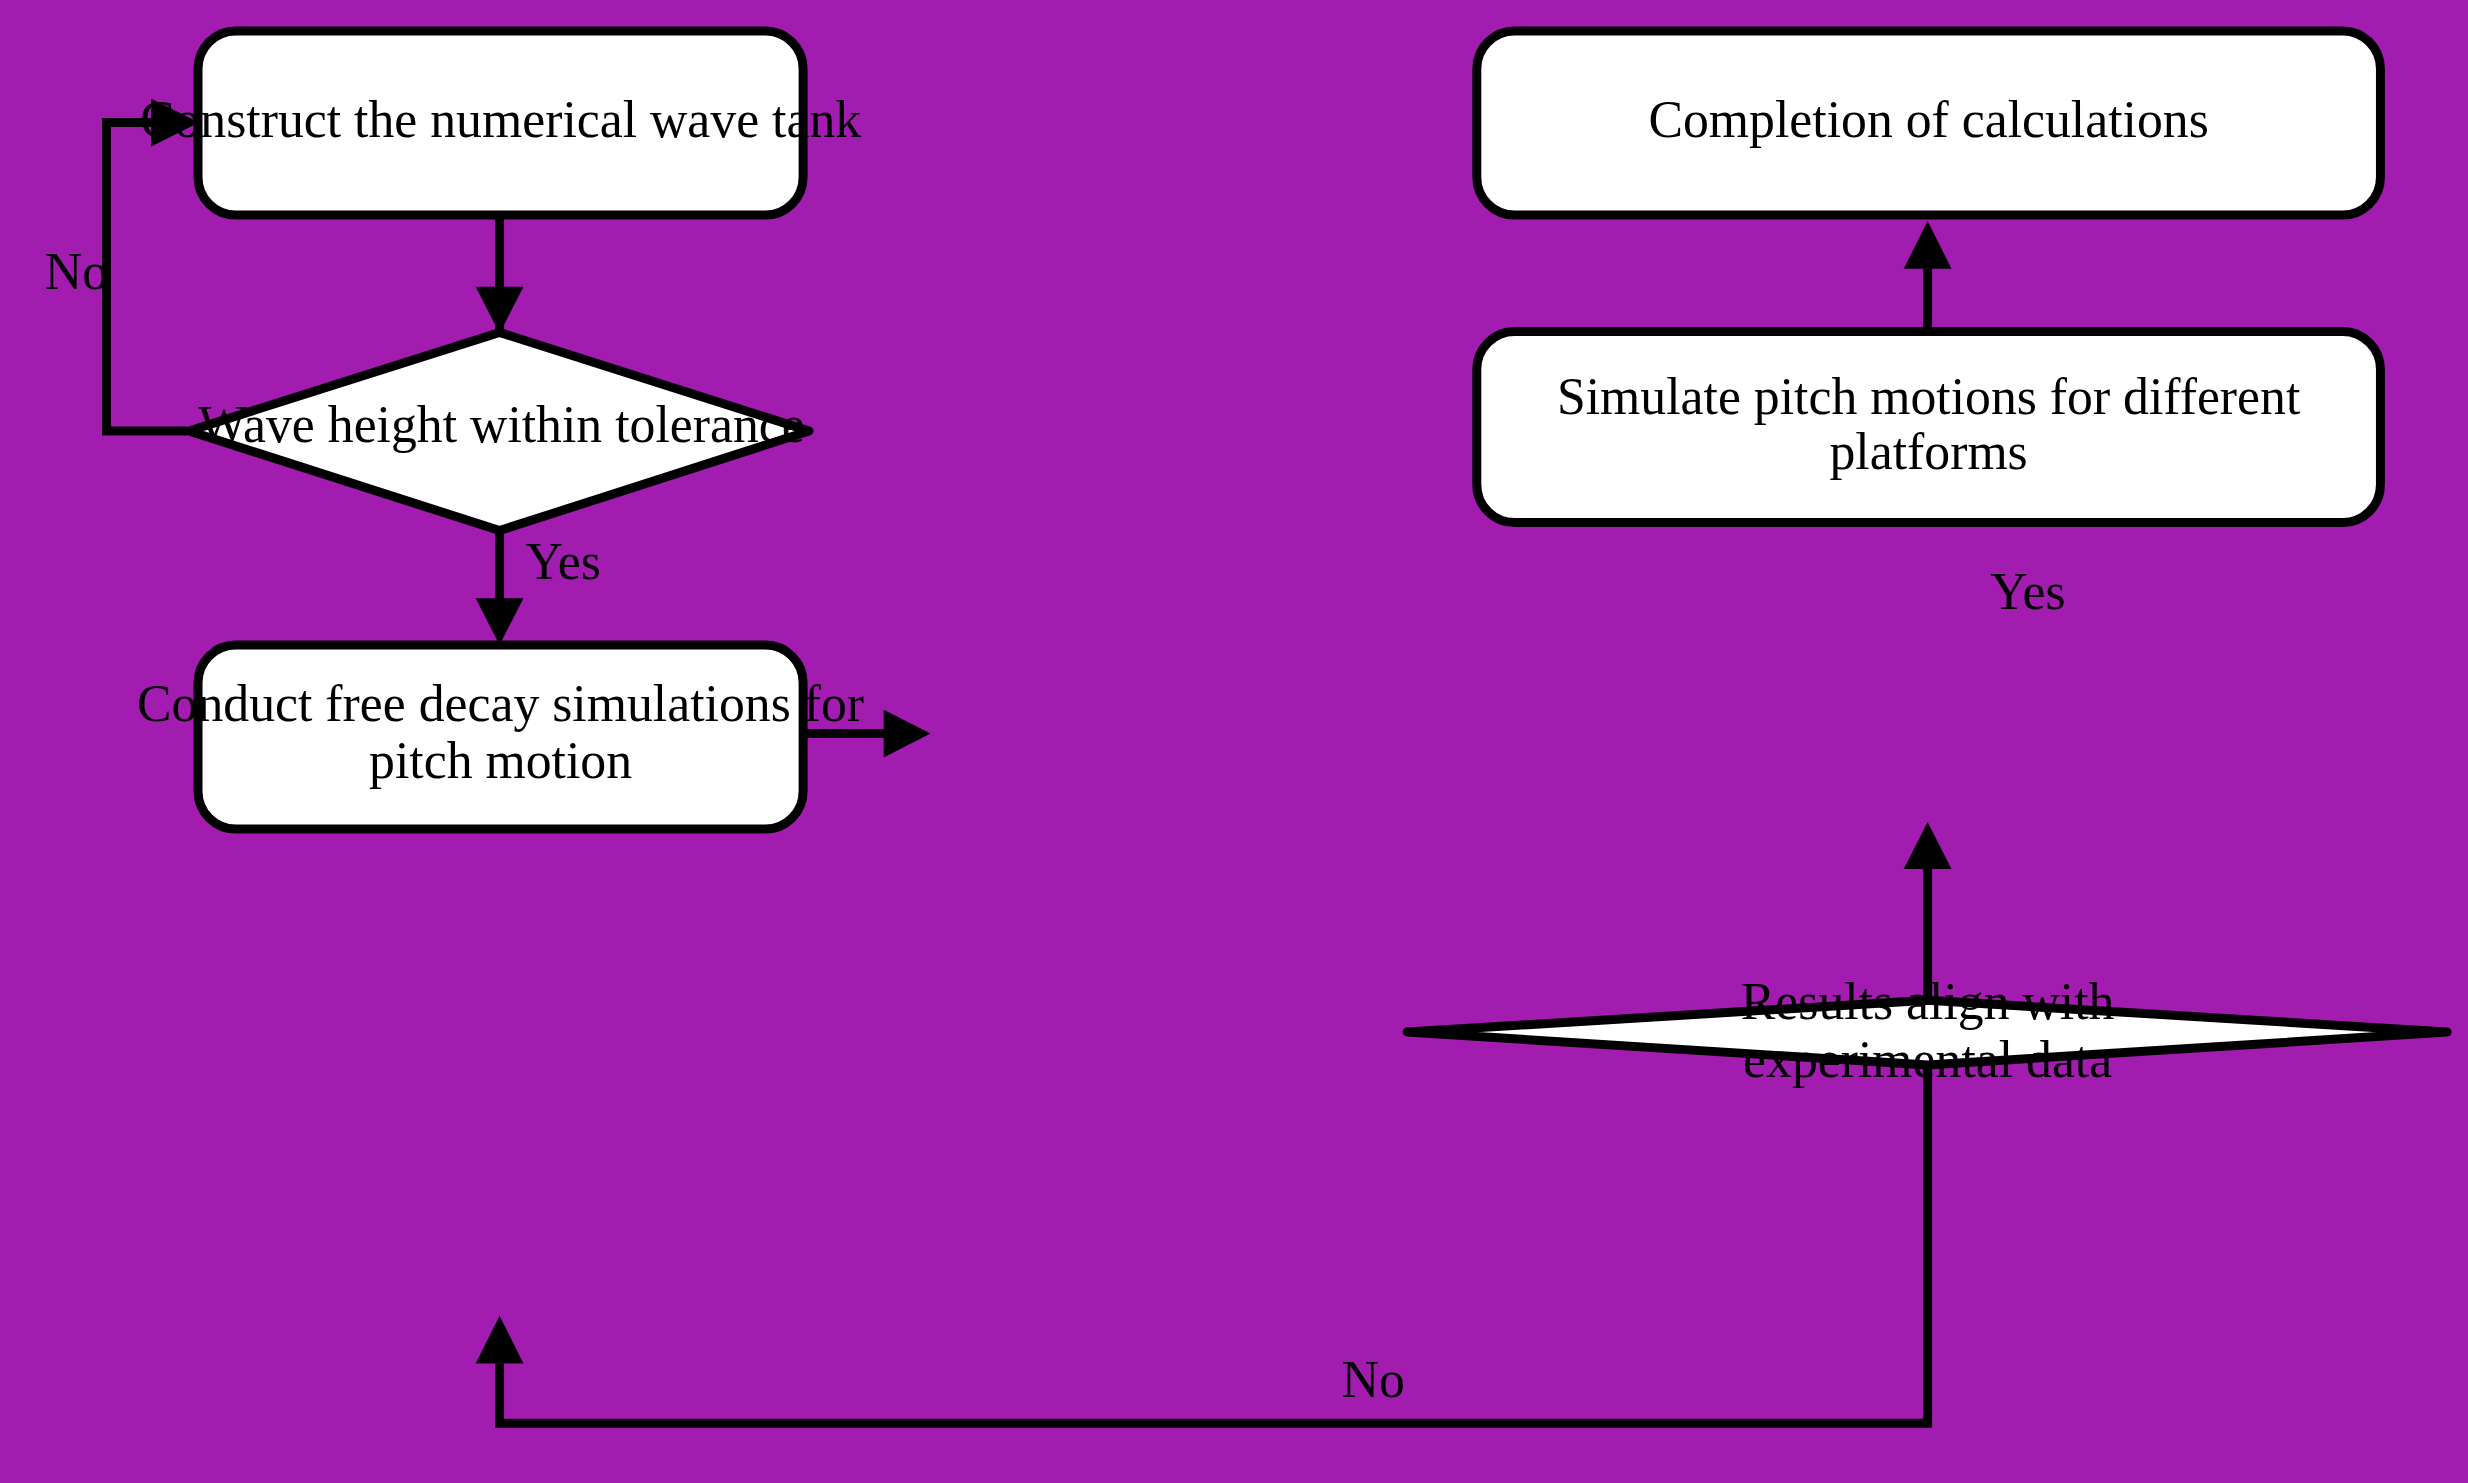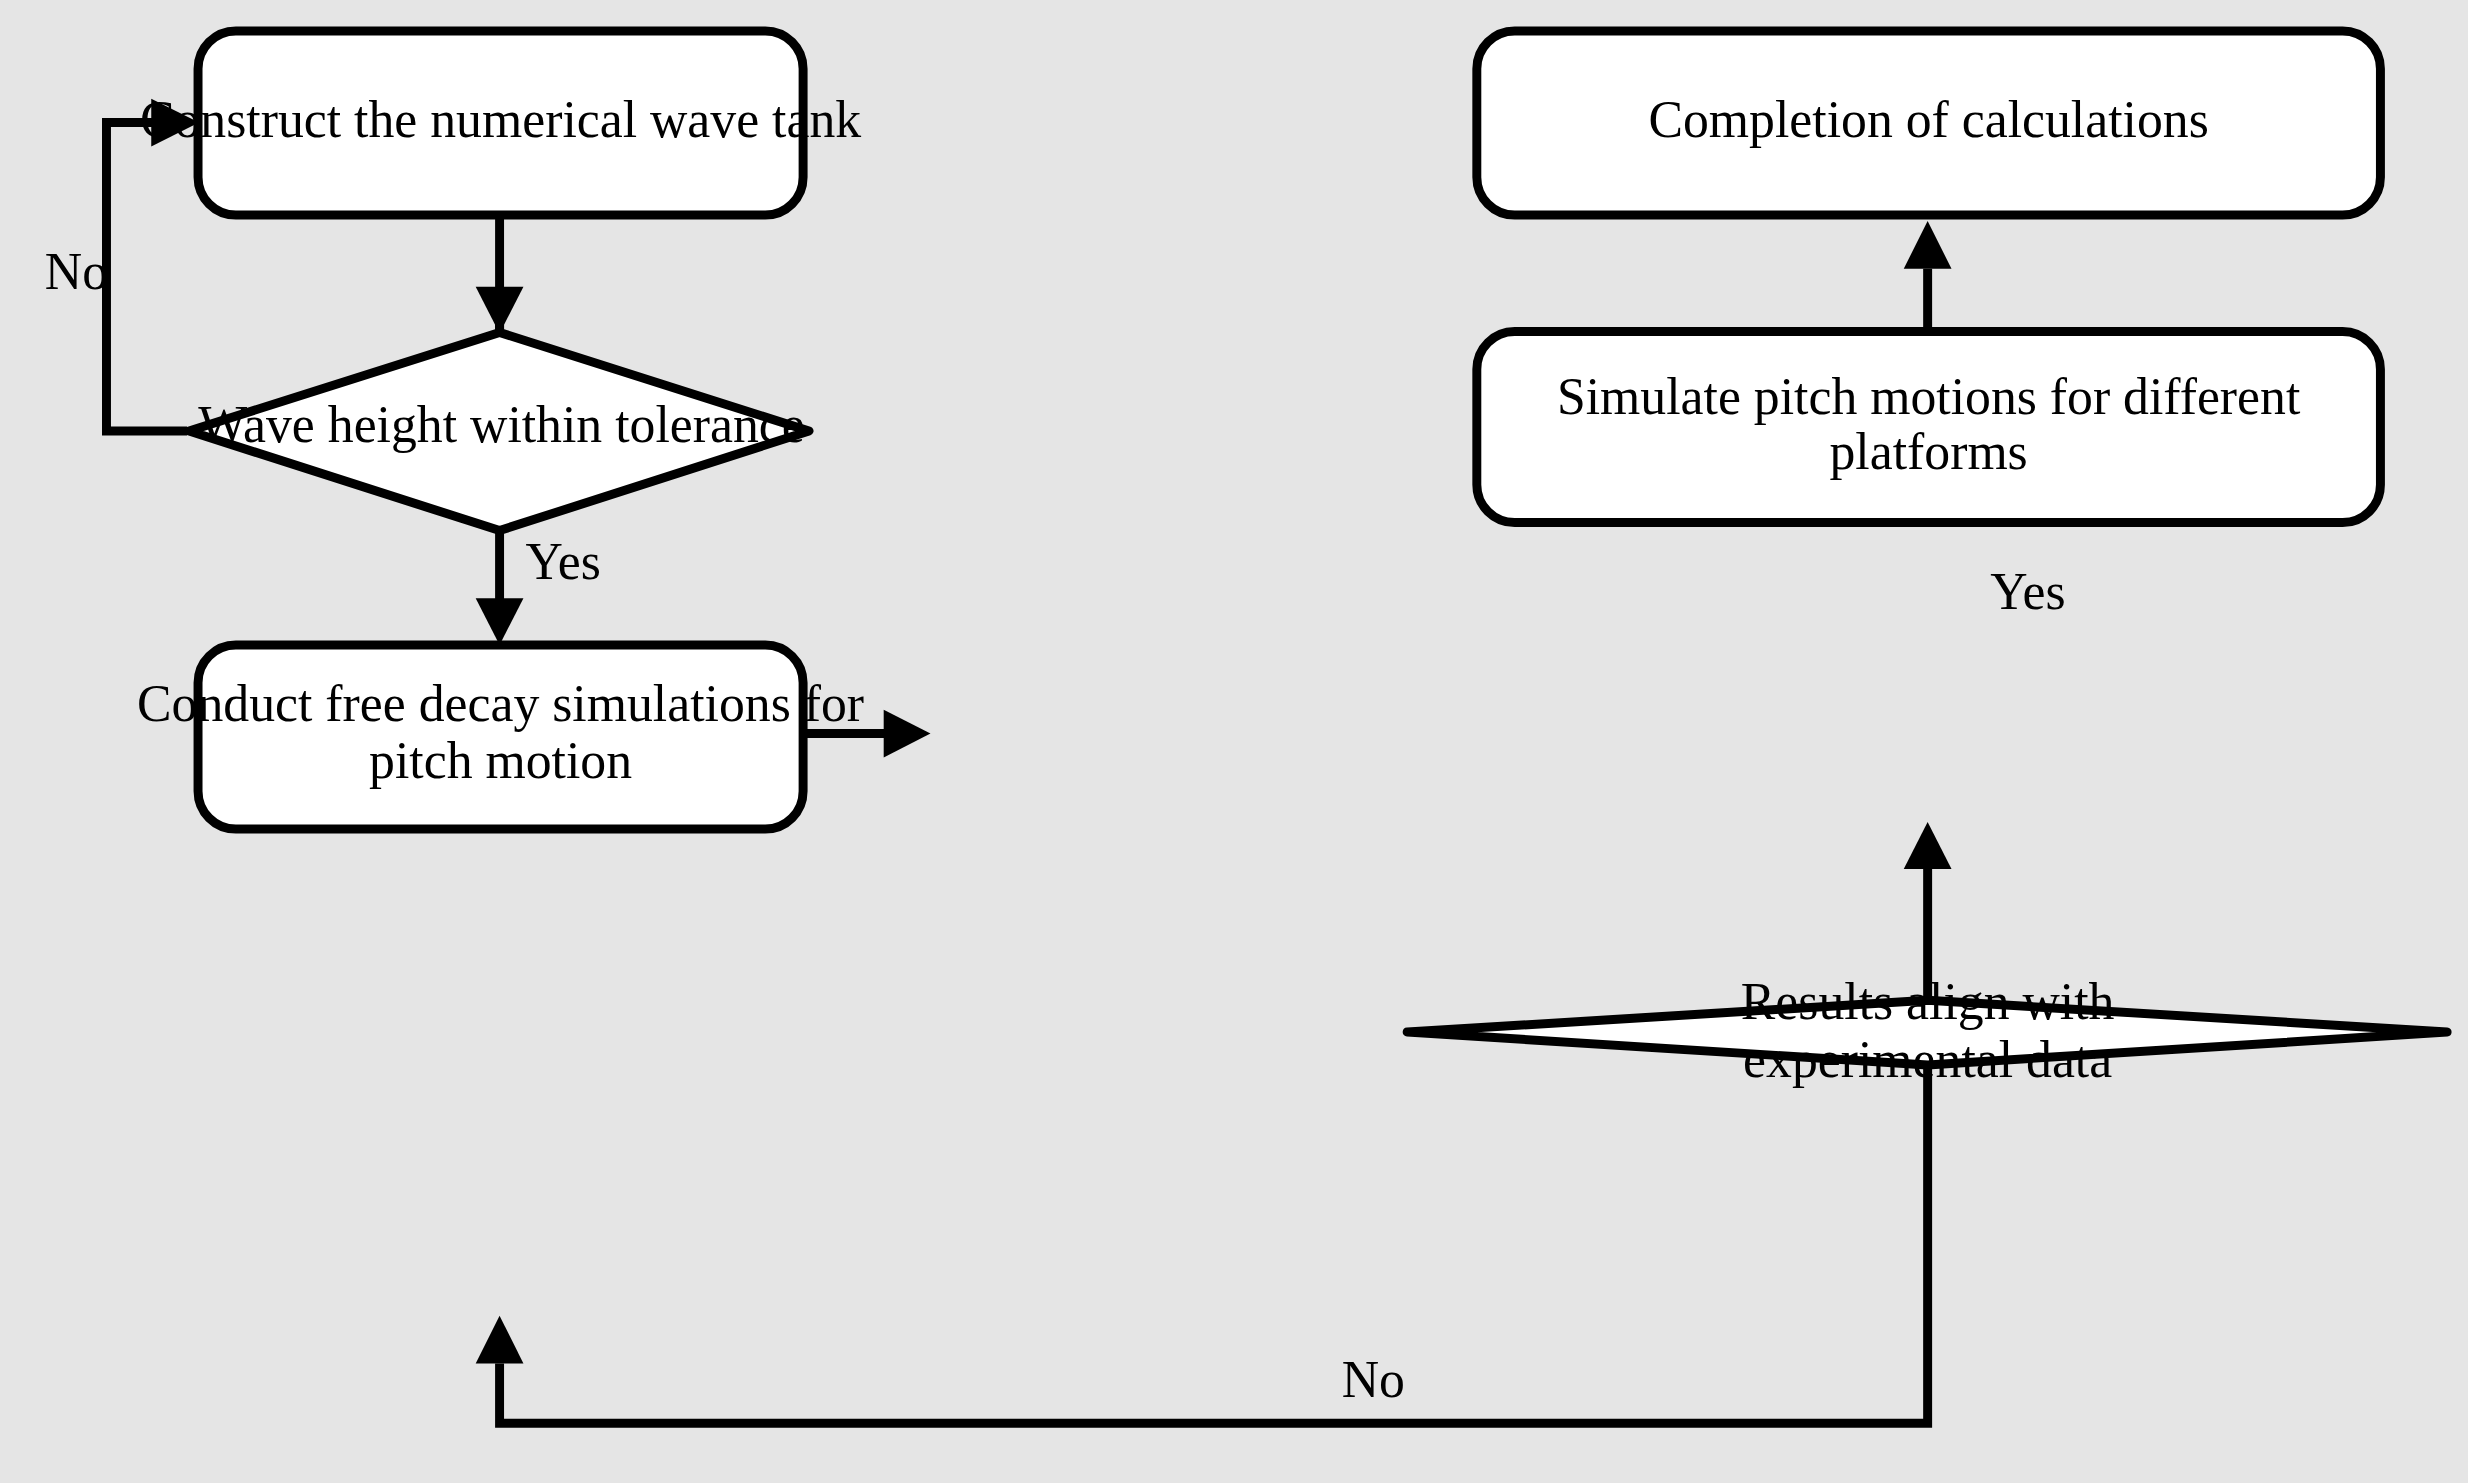--- a/index.html
+++ b/index.html
@@ -8,21 +8,21 @@
     padding: 0;
     background: #ffffff;
   }
   body {
     font-family: "Liberation Serif", "DejaVu Serif", serif;
   }
   #flow-root {
     position: relative;
     width: 2469px;
     height: 1484px;
-    background: #e5e5e5;
+    background: #a21caf;
     overflow: hidden;
   }
   svg#flow-svg {
     position: absolute;
     left: 0;
     top: 0;
     width: 2469px;
     height: 1484px;
     display: block;
   }

